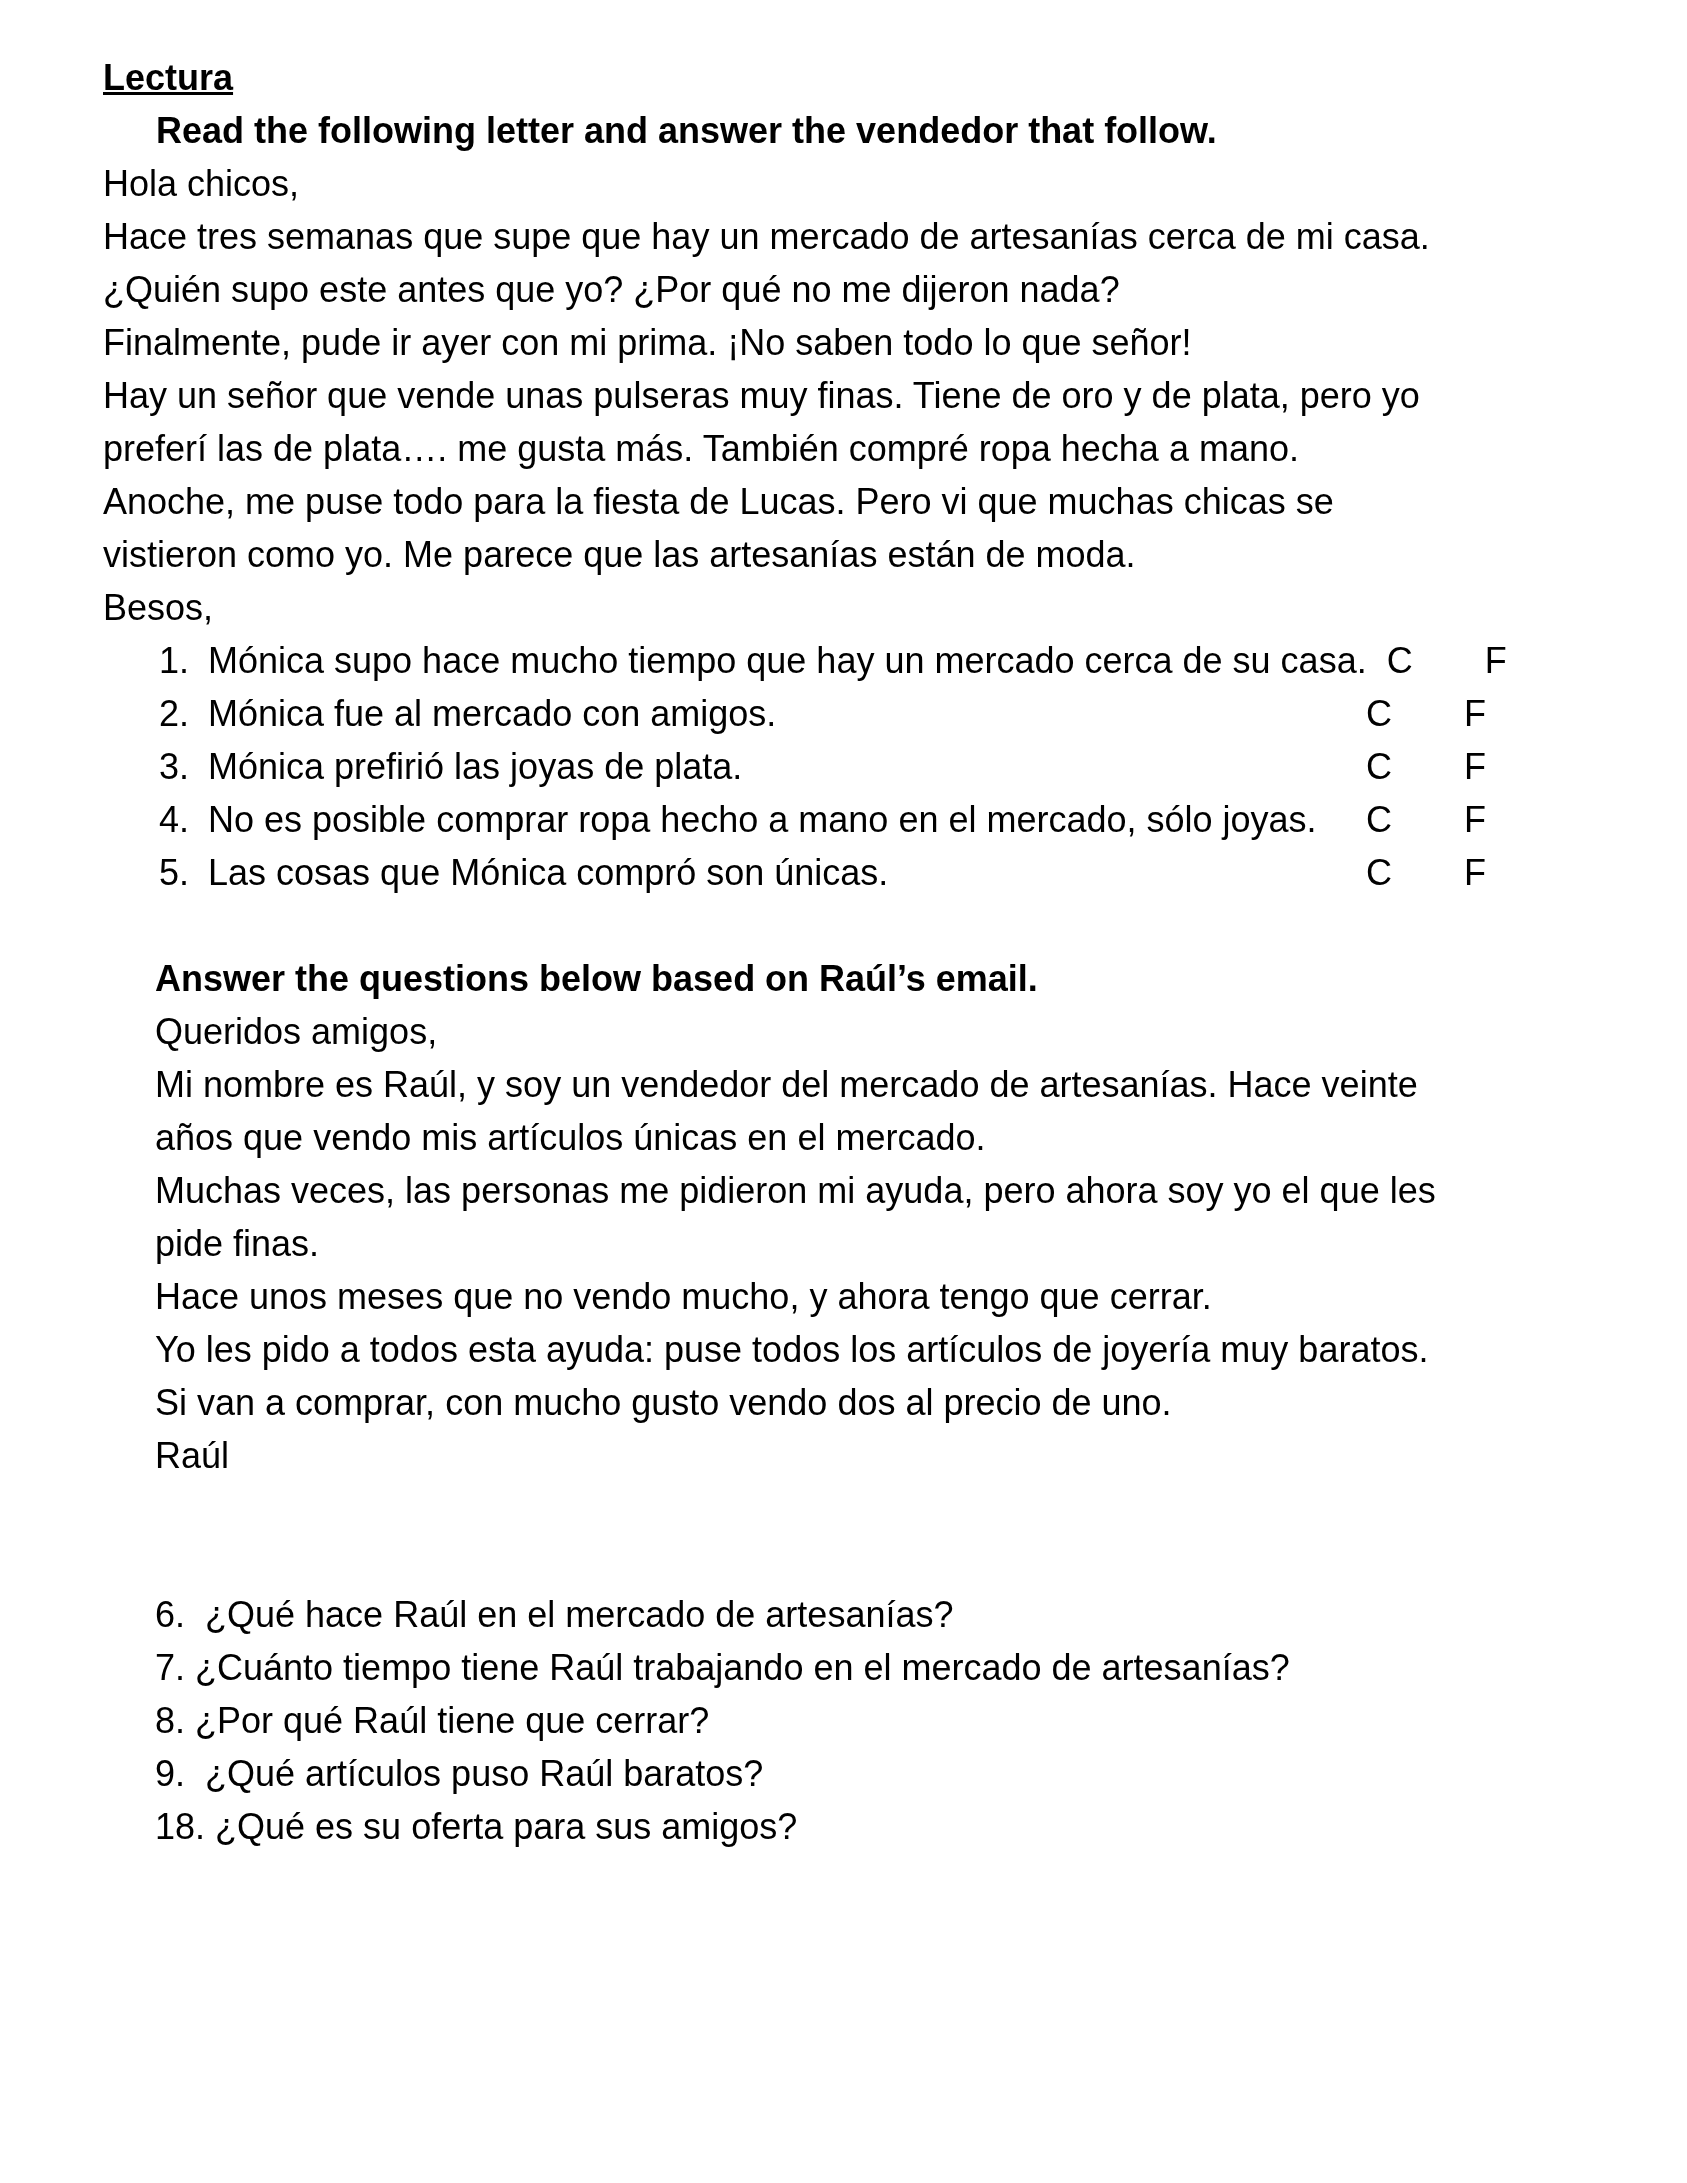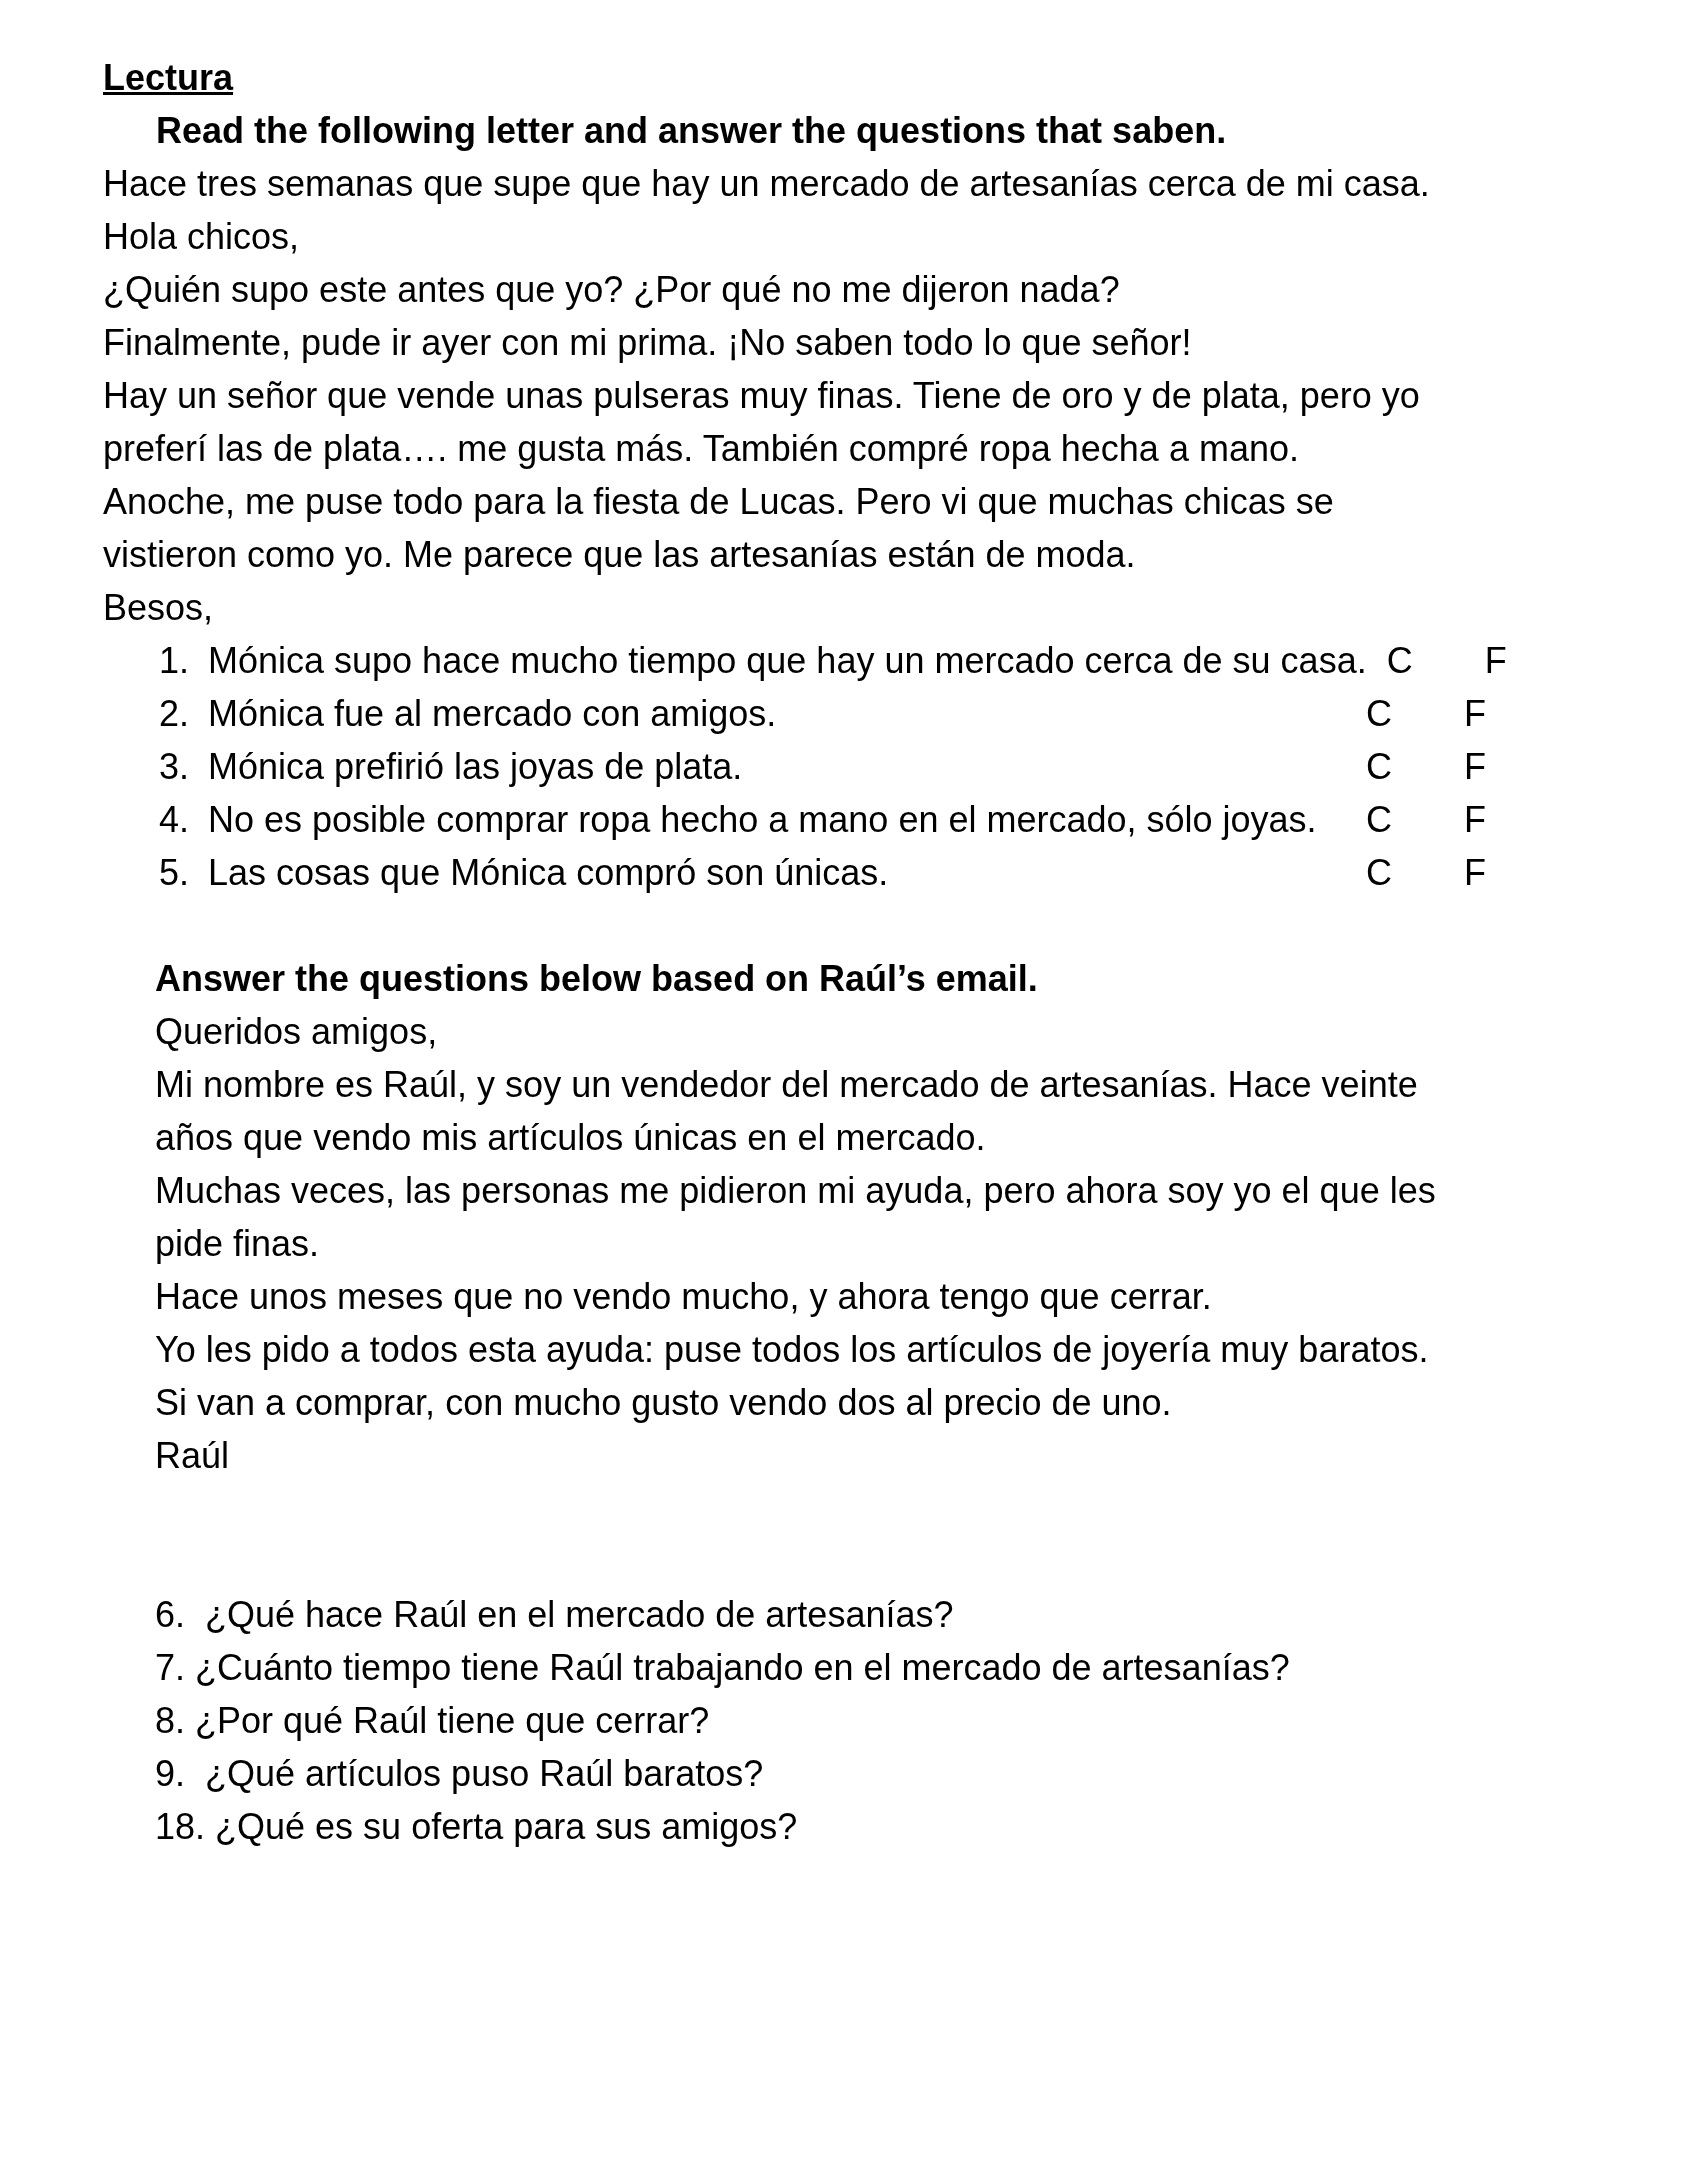--- a/index.html
+++ b/index.html
@@ -72,25 +72,25 @@
 </style>
 </head>
 <body>
 
 <div class="page">
 
   <div>
     <span class="title">Lectura</span>
   </div>
 
-  <div class="instruction line">Read the following letter and answer the questions that saben.</div>
+  <div class="instruction line">Read the following letter and answer the vendedor that follow.</div>
 
   <div>
+    <div class="line">Hola chicos,</div>
     <div class="line">Hace tres semanas que supe que hay un mercado de artesanías cerca de mi casa.</div>
-    <div class="line">Hola chicos,</div>
     <div class="line">¿Quién supo este antes que yo? ¿Por qué no me dijeron nada?</div>
     <div class="line">Finalmente, pude ir ayer con mi prima. ¡No saben todo lo que señor!</div>
     <div class="line">Hay un señor que vende unas pulseras muy finas. Tiene de oro y de plata, pero yo</div>
     <div class="line">preferí las de plata…. me gusta más. También compré ropa hecha a mano.</div>
     <div class="line">Anoche, me puse todo para la fiesta de Lucas. Pero vi que muchas chicas se</div>
     <div class="line">vistieron como yo. Me parece que las artesanías están de moda.</div>
     <div class="line">Besos,</div>
   </div>
 
   <div class="tf-list">

